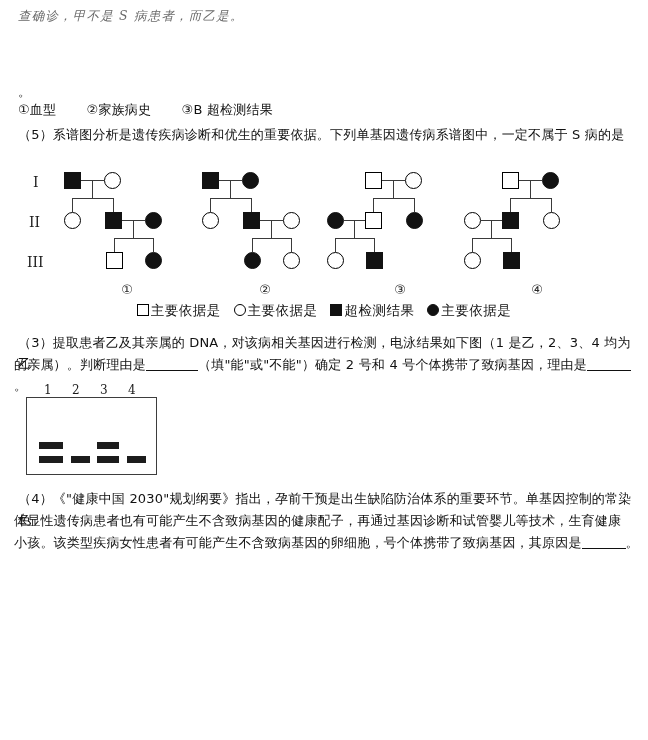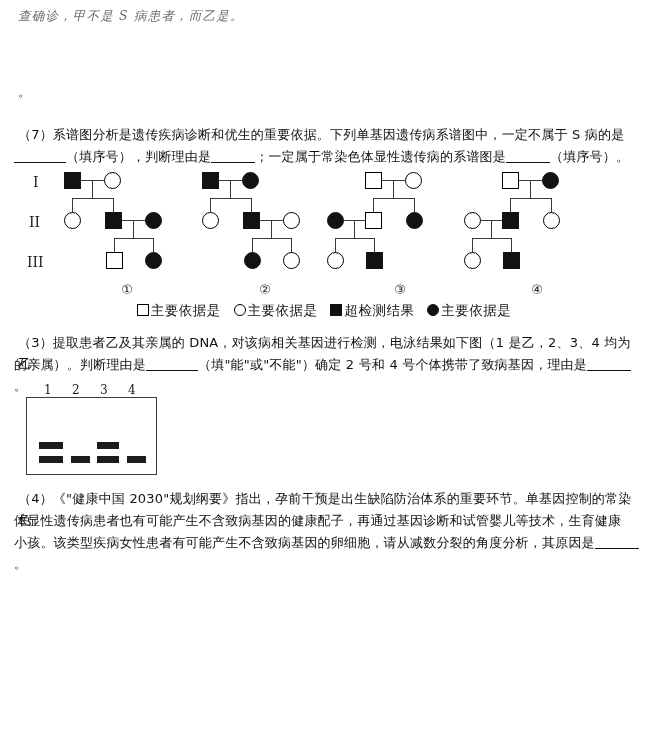--- a/index.html
+++ b/index.html
@@ -170,26 +170,28 @@
 </head>
 <body>
 
 <div class="page">
 
   <div class="faded-line">查确诊，甲不是 S 病患者，而乙是。</div>
 
 
   <div class="para" style="left:18px; top:81px;">。</div>
 
+  <div class="options-line" style="left:18px; top:101px;">
+    <span class="opt">①血型</span>
+    <span class="opt">②家族病史</span>
+    <span class="opt">③B 超检测结果</span>
+  </div>
 
   <div class="para" style="left:18px; top:124px; width:620px;">
-    <span>（7）系谱图分析是遗传疾病诊断和优生的重要依据。下列单基因遗传病系谱图中，一定不属于 S 病的是</span>
-  </div>
-  <div class="para" style="left:14px; top:146px; width:626px;">
-    <span class="q-answer-blank"></span><span>（填序号），判断理由是</span><span class="q-answer-blank short"></span><span>；一定属于常染色体显性遗传病的系谱图是</span><span class="q-answer-blank short"></span><span>（填序号）。</span>
+    <span>（5）系谱图分析是遗传疾病诊断和优生的重要依据。下列单基因遗传病系谱图中，一定不属于 S 病的是</span>
   </div>
 
   <div class="pedigree-area">
 
     <div class="gen-labels">
       <div class="gen-I">I</div>
       <div class="gen-II">II</div>
       <div class="gen-III">III</div>
     </div>
 
@@ -335,16 +337,16 @@
     </div>
   </div>
 
   <div class="para" style="left:18px; top:488px; width:622px;">
     <span>（4）《"健康中国 2030"规划纲要》指出，孕前干预是出生缺陷防治体系的重要环节。单基因控制的常染色</span>
   </div>
   <div class="para" style="left:14px; top:510px; width:626px;">
     <span>体显性遗传病患者也有可能产生不含致病基因的健康配子，再通过基因诊断和试管婴儿等技术，生育健康</span>
   </div>
   <div class="para" style="left:14px; top:532px; width:626px;">
-    <span>小孩。该类型疾病女性患者有可能产生不含致病基因的卵细胞，请从减数分裂的角度分析，其原因是</span><span class="q-answer-blank short"></span><span>。</span>
+    <span>小孩。该类型疾病女性患者有可能产生不含致病基因的卵细胞，号个体携带了致病基因，其原因是</span><span class="q-answer-blank short"></span><span>。</span>
   </div>
 
 </div>
 
 </body></html>

